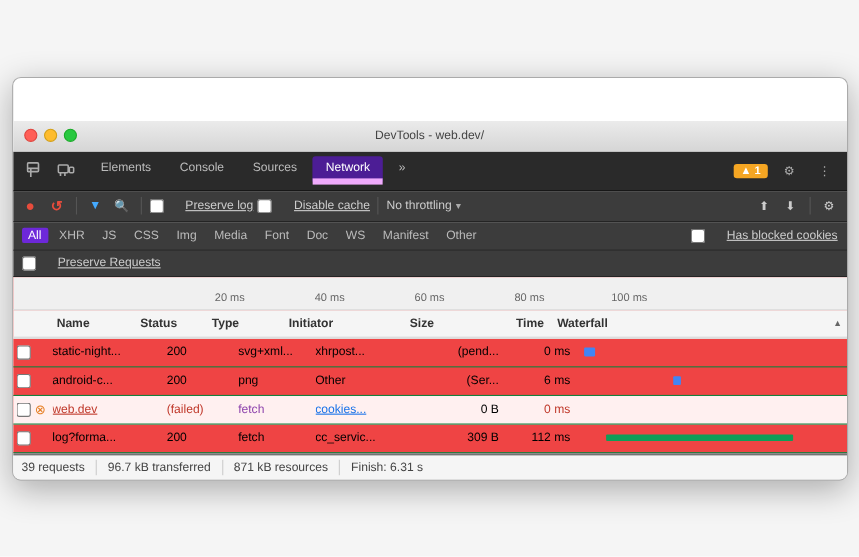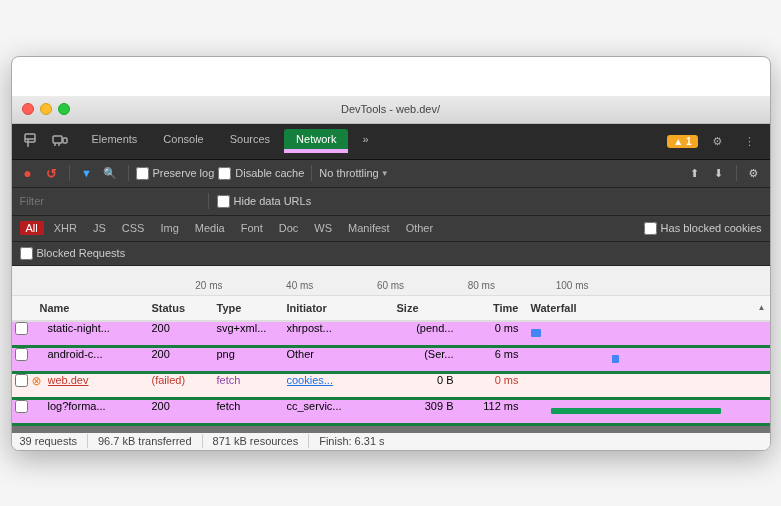--- a/index.html
+++ b/index.html
@@ -80,23 +80,23 @@
     }
     .tab {
       padding: 4px 12px;
       font-size: 11px;
       color: #bbb;
       cursor: pointer;
       border-radius: 3px 3px 0 0;
       text-align: center;
     }
     .tab.active {
-      background: #15803d;
+      background: #4c1d95;
       color: #fff;
-      border-bottom: 4px solid #f0abfc;
+      border-bottom: 6px solid #f0abfc;
     }
     .tab-right {
       display: flex;
       align-items: center;
       gap: 8px;
     }
     .warning-badge {
       background: #f5a623;
       color: #fff;
       border-radius: 3px;
@@ -135,24 +135,25 @@
     .toolbar-btn.active-record { color: #e74c3c; }
     .toolbar-sep {
       width: 1px;
       height: 16px;
       background: #555;
       margin: 0 3px;
     }
     .checkbox-label {
       display: flex;
       align-items: center;
-      gap: 4px;
+      gap: 20px;
       color: #ccc;
       font-size: 11px;
       cursor: pointer;
+      text-decoration: underline;
     }
     .checkbox-label input { cursor: pointer; }
     .throttle-select {
       background: transparent;
       border: none;
       color: #ccc;
       font-size: 11px;
       cursor: pointer;
       display: flex;
       align-items: center;
@@ -198,21 +199,21 @@
     .type-btn {
       padding: 1px 6px;
       font-size: 11px;
       color: #bbb;
       cursor: pointer;
       border-radius: 2px;
       border: none;
       background: transparent;
     }
     .type-btn.active {
-      background: #b91c1c;
+      background: #6d28d9;
       color: #fff;
     }
     .type-right {
       margin-left: auto;
       display: flex;
       align-items: flex-end;
       gap: 4px;
     }
     .blocked-bar {
       background: #3c3c3c;
@@ -235,45 +236,45 @@
       display: flex;
       width: calc(100% - 152px);
       font-size: 10px;
       color: #666;
     }
     .waterfall-time-mark {
       flex: 1;
       text-align: center;
     }
     .main-content {
-      background: #f0abfc;
+      background: #ef4444;
     }
     .table-header {
       display: flex;
       background: #f5f5f5;
       border-bottom: 2px solid #ddd;
       height: 26px;
       align-items: center;
       font-size: 11px;
       color: #333;
       font-weight: 600;
     }
-    .col-name { width: 140px; padding-left: 28px; flex-shrink: 0; }
+    .col-name { width: 116px; padding-left: 40px; flex-shrink: 0; }
     .col-status { width: 65px; flex-shrink: 0; }
     .col-type { width: 70px; flex-shrink: 0; }
     .col-initiator { width: 110px; flex-shrink: 0; }
     .col-size { width: 65px; flex-shrink: 0; text-align: left; padding-right: 8px; }
     .col-time { width: 65px; flex-shrink: 0; text-align: right; padding-right: 8px; }
     .col-waterfall { flex: 1; display: flex; align-items: center; justify-content: space-between; padding: 0 4px; }
     .sort-arrow { font-size: 8px; color: #666; }
     .table-row {
       display: flex;
-      border-bottom: 3px solid #15803d;
+      border-bottom: 1px solid #15803d;
       height: 26px;
-      align-items: flex-start;
+      align-items: center;
       font-size: 11px;
     }
     .table-row.error { background: #fff0f0; }
     .row-check { width: 20px; display: flex; justify-content: center; flex-shrink: 0; }
     .row-icon { width: 16px; flex-shrink: 0; }
     .row-name { width: 104px; flex-shrink: 0; overflow: hidden; text-overflow: ellipsis; white-space: nowrap; }
     .row-status { width: 65px; flex-shrink: 0; }
     .row-type { width: 70px; flex-shrink: 0; }
     .row-initiator { width: 110px; flex-shrink: 0; overflow: hidden; text-overflow: ellipsis; white-space: nowrap; }
     .row-size { width: 65px; flex-shrink: 0; text-align: right; padding-right: 8px; }
@@ -286,21 +287,21 @@
       position: absolute;
       top: 50%;
       transform: translateY(-50%);
       height: 8px;
       border-radius: 1px;
     }
     .waterfall-bar.blue { background: #4285f4; }
     .waterfall-bar.teal { background: #0f9d58; }
     .status-bar {
       background: #f5f5f5;
-      border-top: 7px solid #737373;
+      border-top: 2px solid #737373;
       height: 24px;
       display: flex;
       align-items: center;
       padding: 0 8px;
       gap: 0;
       font-size: 11px;
       color: #444;
     }
     .status-sep {
       width: 1px;
@@ -381,28 +382,20 @@
       <span class="chevron">▼</span>
     </div>
     <div class="toolbar-right">
       <div class="toolbar-btn">⬆</div>
       <div class="toolbar-btn">⬇</div>
       <div class="toolbar-sep"></div>
       <div class="toolbar-btn">⚙</div>
     </div>
   </div>
 
-  <div class="filter-bar">
-    <input class="filter-input" placeholder="Filter" style="">
-    <div class="filter-sep"></div>
-    <label class="checkbox-label">
-      <input type="checkbox" style="">
-      <span>Hide data URLs</span>
-    </label>
-  </div>
 
   <div class="type-bar">
     <button class="type-btn active">All</button>
     <button class="type-btn">XHR</button>
     <button class="type-btn">JS</button>
     <button class="type-btn">CSS</button>
     <button class="type-btn">Img</button>
     <button class="type-btn">Media</button>
     <button class="type-btn">Font</button>
     <button class="type-btn">Doc</button>
@@ -413,21 +406,21 @@
       <label class="checkbox-label">
         <input type="checkbox" style="">
         <span style="color:#ccc;">Has blocked cookies</span>
       </label>
     </div>
   </div>
 
   <div class="blocked-bar">
     <label class="checkbox-label">
       <input type="checkbox" style="">
-      <span style="color:#ccc;">Blocked Requests</span>
+      <span style="color:#ccc;">Preserve Requests</span>
     </label>
   </div>
 
   <div class="main-content">
 
     <div class="waterfall-header">
       <div class="waterfall-times">
         <div class="waterfall-time-mark">20 ms</div>
         <div class="waterfall-time-mark">40 ms</div>
         <div class="waterfall-time-mark">60 ms</div>

